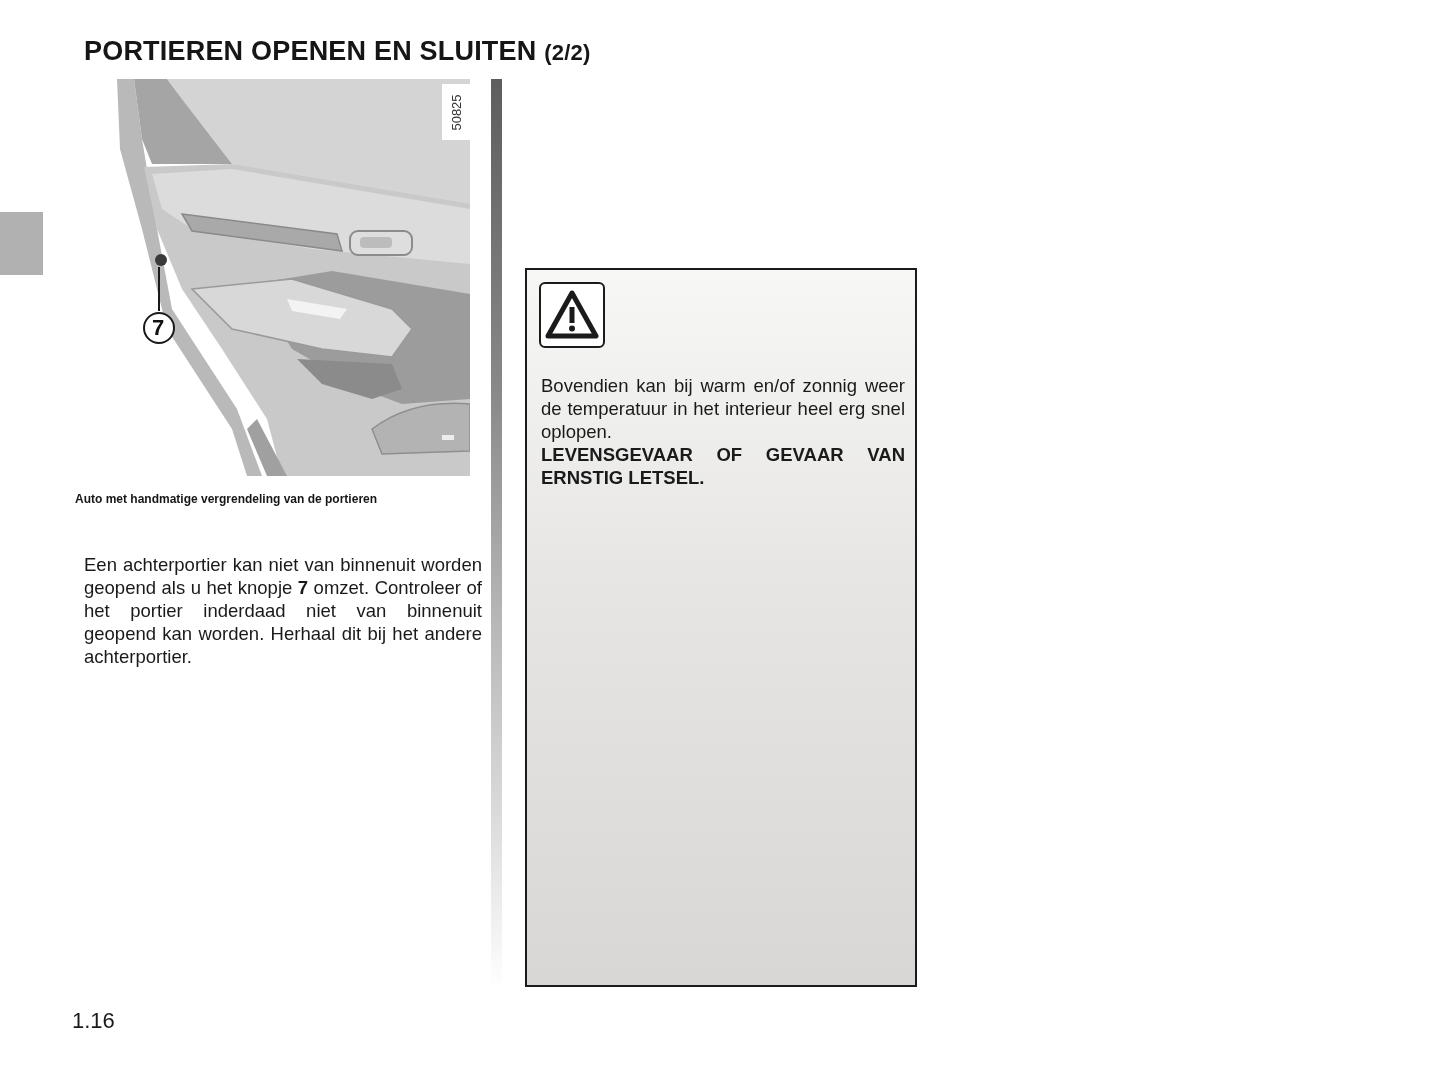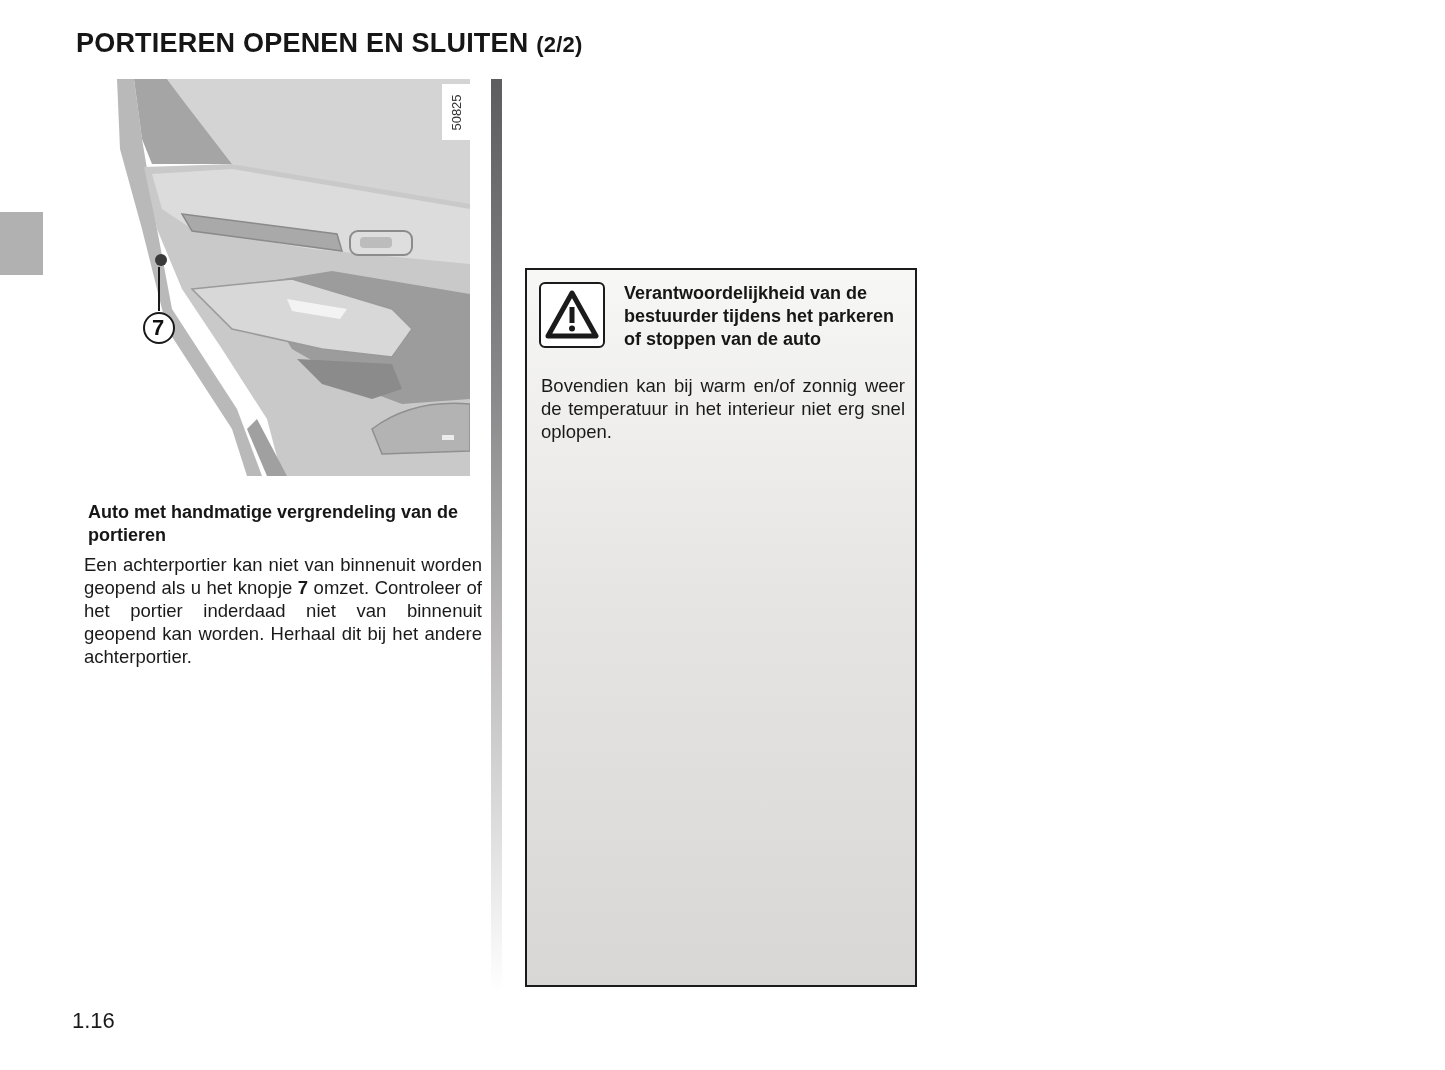--- a/index.html
+++ b/index.html
@@ -1,21 +1,21 @@
 <!DOCTYPE html>
 <html><head>
 <meta charset="utf-8">
 <style>
   html, body { margin: 0; padding: 0; }
   body {
     width: 1445px; height: 1070px; background: #ffffff; position: relative; overflow: hidden;
     font-family: "Liberation Sans", sans-serif; color: #1a1a1a;
   }
   .page-title {
-    position: absolute; left: 72px; top: 24px; margin: 4px;
+    position: absolute; left: 72px; top: 24px; margin: 12px;
     font-size: 27px; font-weight: bold; letter-spacing: 0.2px; color: #161616;
   }
   .page-title .suffix { font-size: 22px; }
   .side-tab {
     position: absolute; left: 0; top: 212px; width: 43px; height: 63px;
     background: #b2b1b1;
   }
   .illustration {
     position: absolute; left: 72px; top: 79px; width: 398px; height: 397px;
     background: #ffffff; overflow: hidden;
@@ -25,22 +25,22 @@
     background: #ffffff; display: flex; align-items: center; justify-content: center;
   }
   .ref-code span {
     transform: rotate(-90deg); font-size: 13px; color: #333; white-space: nowrap;
   }
   .divider {
     position: absolute; left: 491px; top: 79px; width: 11px; height: 912px;
     background: linear-gradient(to bottom, #5d5d5f 0%, #8a8a8c 35%, #b9b7b7 60%, #dedddd 82%, #ffffff 100%);
   }
   .section-heading {
-    position: absolute; left: 72px; top: 485px; width: 398px; margin: 16px;
-    font-size: 18px; font-weight: bold; line-height: 23px; color: #161616;
+    position: absolute; left: 72px; top: 485px; width: 398px; margin: 3px;
+    font-size: 12px; font-weight: bold; line-height: 23px; color: #161616;
   }
   .body-text {
     position: absolute; left: 72px; top: 541px; width: 398px; margin: 12px;
     font-size: 18.5px; line-height: 23px; text-align: justify; color: #1a1a1a;
   }
   .page-number {
     position: absolute; left: 72px; top: 1008px; font-size: 22px; color: #1a1a1a;
   }
   .warning-box {
     position: absolute; left: 525px; top: 268px; width: 392px; height: 719px;
@@ -119,19 +119,19 @@
 <p class="body-text"><span>Een achterportier kan niet van binnenuit worden geopend als u het knopje </span><span class="bold-num">7</span><span> omzet. Controleer of het portier inderdaad niet van binnenuit geopend kan worden. Herhaal dit bij het andere achterportier.</span></p>
 
 <div class="warning-box">
   <div class="warning-icon-frame">
     <svg width="54" height="50" viewBox="0 0 54 50">
       <path d="M27 3 L51 46 L3 46 Z" fill="none" stroke="#1b1b1b" stroke-width="5" stroke-linejoin="round"></path>
       <rect x="24.5" y="17" width="5" height="16" fill="#1b1b1b"></rect>
       <circle cx="27" cy="38.5" r="3" fill="#1b1b1b"></circle>
     </svg>
   </div>
-  <h3 class="warning-title">Verantwoordelijkheid van de bestuurder tijdens het parkeren of stoppen van de auto</h3>
   <div class="warning-body">
-    <p>Bovendien kan bij warm en/of zonnig weer de temperatuur in het interieur niet erg snel oplopen.</p>
+    <p>Bovendien kan bij warm en/of zonnig weer de temperatuur in het interieur heel erg snel oplopen.</p>
+    <p class="emph">LEVENSGEVAAR OF GEVAAR VAN ERNSTIG LETSEL.</p>
   </div>
 </div>
 
 <div class="page-number">1.16</div>
 
 </body></html>

